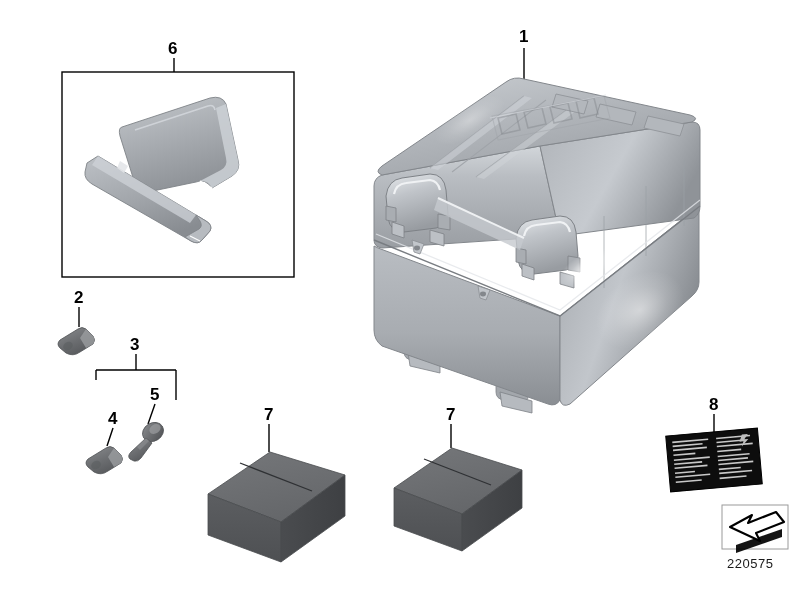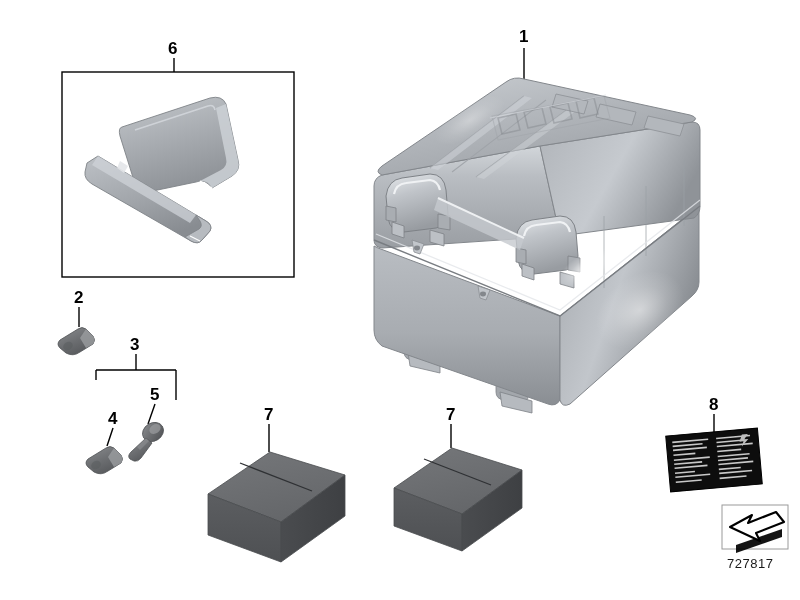--- a/index.html
+++ b/index.html
@@ -317,13 +317,13 @@
 <div class="callout" style="left:519px; top:28px;">1</div>
 <div class="callout" style="left:168px; top:40px;">6</div>
 <div class="callout" style="left:74px; top:289px;">2</div>
 <div class="callout" style="left:130px; top:336px;">3</div>
 <div class="callout" style="left:150px; top:386px;">5</div>
 <div class="callout" style="left:108px; top:410px;">4</div>
 <div class="callout" style="left:264px; top:406px;">7</div>
 <div class="callout" style="left:446px; top:406px;">7</div>
 <div class="callout" style="left:709px; top:396px;">8</div>
 
-<div class="partnum" style="left:727px; top:556px;">727817</div>
+<div class="partnum" style="left:727px; top:556px;">220575</div>
 
 </body></html>

